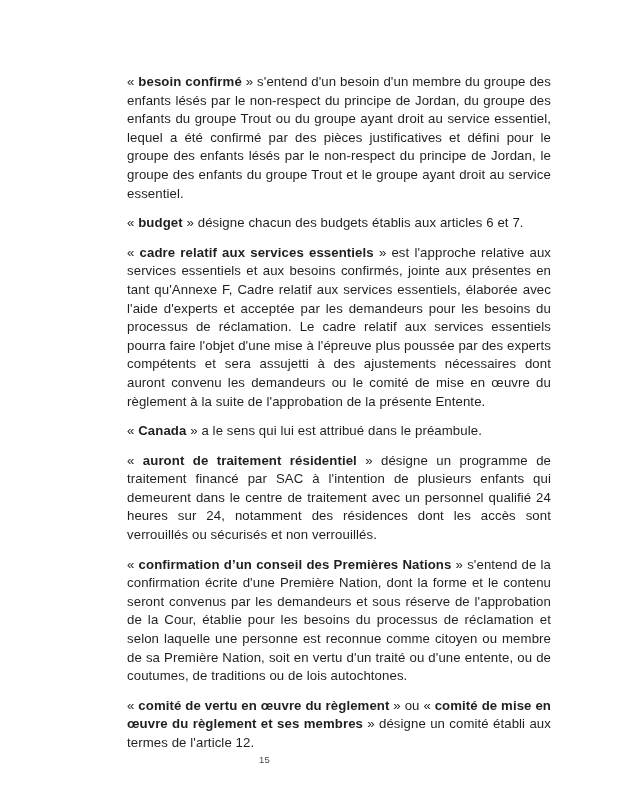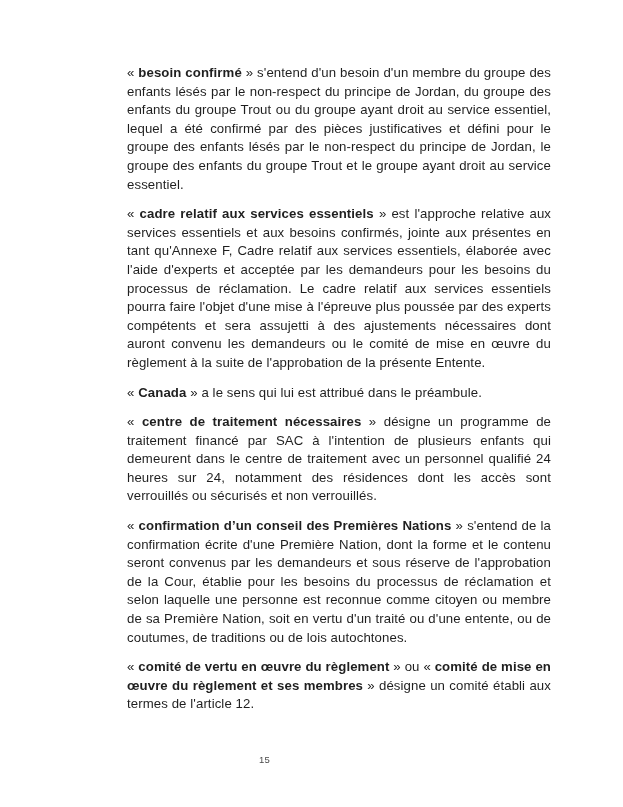--- a/index.html
+++ b/index.html
@@ -19,21 +19,21 @@
     inset: 0;
     background: #ffffff;
   }
   .content {
     position: absolute;
     left: 127px;
     top: 64px;
     width: 424px;
   }
   .def-para {
-    margin: 0 0 11px 0;
+    margin: 9px 0 11px 0;
     font-size: 13.2px;
     line-height: 18.6px;
     text-align: justify;
     color: #1f1f1f;
     letter-spacing: 0.1px;
   }
   .def-para:last-child {
     margin-bottom: 0;
   }
   .bold {
@@ -51,22 +51,23 @@
     color: #4a4a4a;
     letter-spacing: 0.3px;
   }
 </style>
 </head>
 <body>
 
 <main class="page">
   <section class="content">
       <p class="def-para"><span>« </span><span class="bold">besoin confirmé</span><span> » s'entend d'un besoin d'un membre du groupe des enfants lésés par le non-respect du principe de Jordan, du groupe des enfants du groupe Trout ou du groupe ayant droit au service essentiel, lequel a été confirmé par des pièces justificatives et défini pour le groupe des enfants lésés par le non-respect du principe de Jordan, le groupe des enfants du groupe Trout et le groupe ayant droit au service essentiel.</span></p>
+      <p class="def-para"><span>« </span><span class="bold">budget</span><span> » désigne chacun des budgets établis aux articles 6 et 7.</span></p>
       <p class="def-para"><span>« </span><span class="bold">cadre relatif aux services essentiels</span><span> » est l'approche relative aux services essentiels et aux besoins confirmés, jointe aux présentes en tant qu'Annexe F, Cadre relatif aux services essentiels, élaborée avec l'aide d'experts et acceptée par les demandeurs pour les besoins du processus de réclamation. Le cadre relatif aux services essentiels pourra faire l'objet d'une mise à l'épreuve plus poussée par des experts compétents et sera assujetti à des ajustements nécessaires dont auront convenu les demandeurs ou le comité de mise en œuvre du règlement à la suite de l'approbation de la présente Entente.</span></p>
       <p class="def-para"><span>« </span><span class="bold">Canada</span><span> » a le sens qui lui est attribué dans le préambule.</span></p>
-      <p class="def-para"><span>« </span><span class="bold">centre de traitement nécessaires</span><span> » désigne un programme de traitement financé par SAC à l'intention de plusieurs enfants qui demeurent dans le centre de traitement avec un personnel qualifié 24 heures sur 24, notamment des résidences dont les accès sont verrouillés ou sécurisés et non verrouillés.</span></p>
+      <p class="def-para"><span>« </span><span class="bold">auront de traitement résidentiel</span><span> » désigne un programme de traitement financé par SAC à l'intention de plusieurs enfants qui demeurent dans le centre de traitement avec un personnel qualifié 24 heures sur 24, notamment des résidences dont les accès sont verrouillés ou sécurisés et non verrouillés.</span></p>
       <p class="def-para"><span>« </span><span class="bold">confirmation d’un conseil des Premières Nations</span><span> » s'entend de la confirmation écrite d'une Première Nation, dont la forme et le contenu seront convenus par les demandeurs et sous réserve de l'approbation de la Cour, établie pour les besoins du processus de réclamation et selon laquelle une personne est reconnue comme citoyen ou membre de sa Première Nation, soit en vertu d'un traité ou d'une entente, ou de coutumes, de traditions ou de lois autochtones.</span></p>
       <p class="def-para"><span>« </span><span class="bold">comité de vertu en œuvre du règlement</span><span> » ou « </span><span class="bold">comité de mise en œuvre du règlement et ses membres</span><span> » désigne un comité établi aux termes de l'article 12.</span></p>
     </section>
   <footer class="page-footer">
     <span class="page-number">15</span>
   </footer>
 </main>
 
 </body></html>

